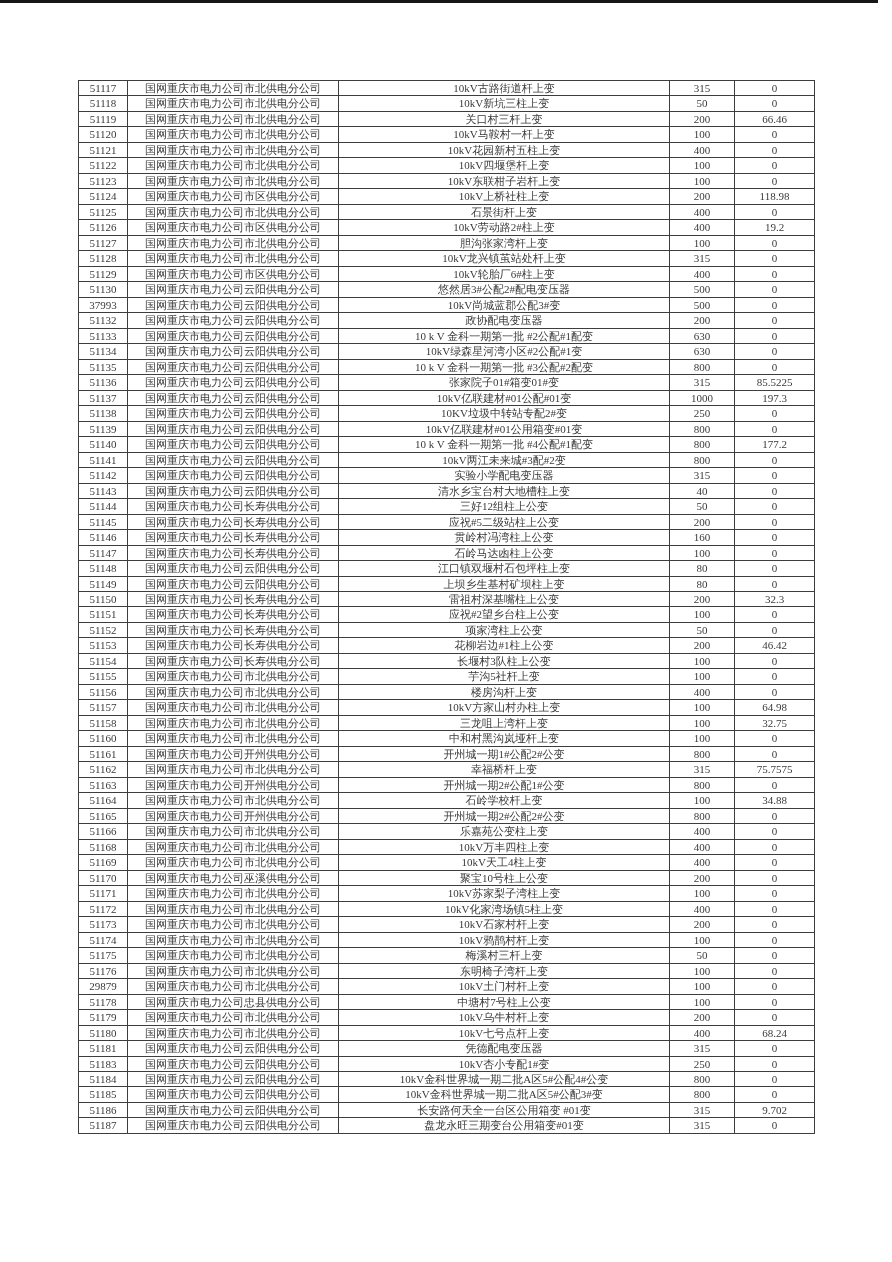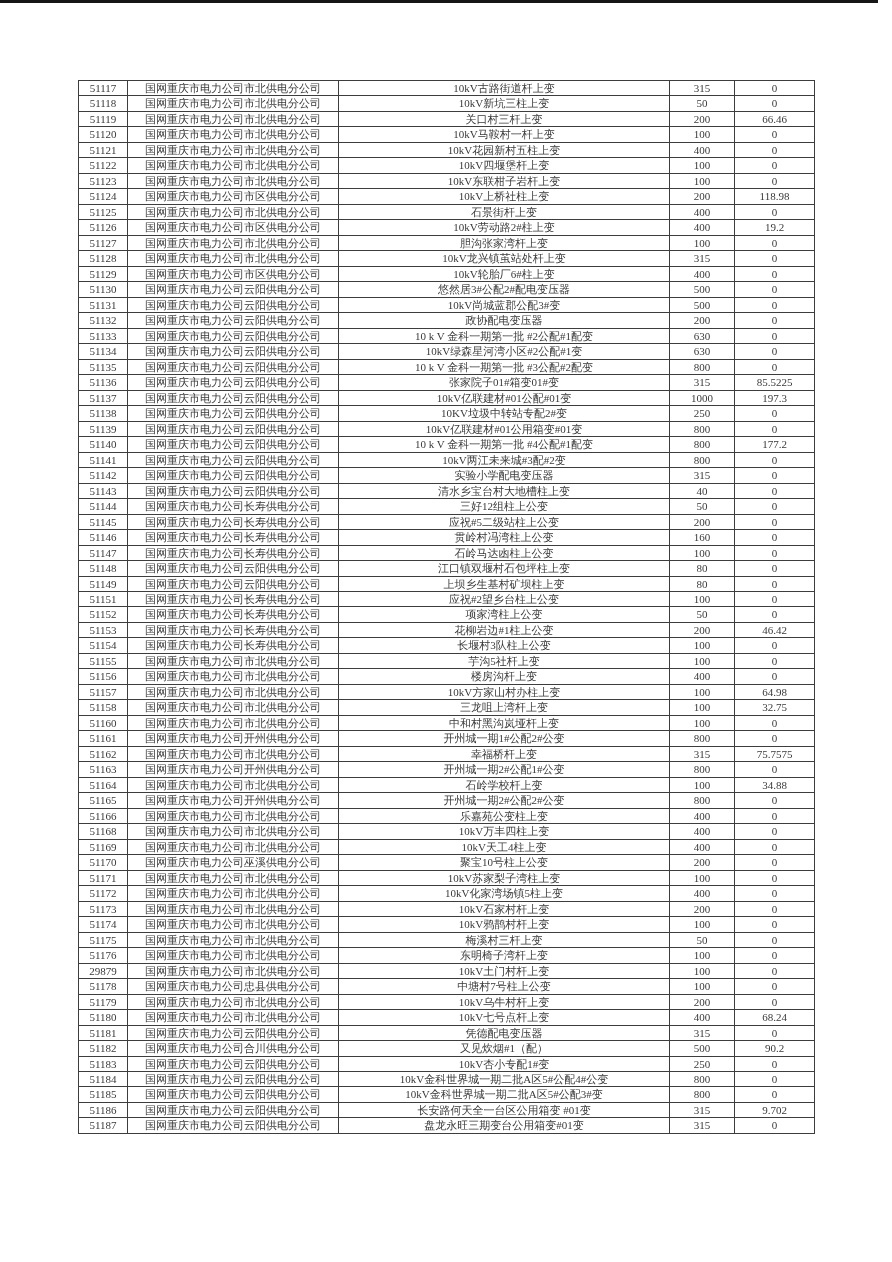--- a/index.html
+++ b/index.html
@@ -153,21 +153,21 @@
         <td>0</td>
       </tr>
       <tr>
         <td>51130</td>
         <td>国网重庆市电力公司云阳供电分公司</td>
         <td>悠然居3#公配2#配电变压器</td>
         <td>500</td>
         <td>0</td>
       </tr>
       <tr>
-        <td>51131</td>
+        <td>37993</td>
         <td>国网重庆市电力公司云阳供电分公司</td>
         <td>10kV尚城蓝郡公配3#变</td>
         <td>500</td>
         <td>0</td>
       </tr>
       <tr>
         <td>51132</td>
         <td>国网重庆市电力公司云阳供电分公司</td>
         <td>政协配电变压器</td>
         <td>200</td>
@@ -286,20 +286,27 @@
         <td>0</td>
       </tr>
       <tr>
         <td>51149</td>
         <td>国网重庆市电力公司云阳供电分公司</td>
         <td>上坝乡生基村矿坝柱上变</td>
         <td>80</td>
         <td>0</td>
       </tr>
       <tr>
+        <td>51150</td>
+        <td>国网重庆市电力公司长寿供电分公司</td>
+        <td>雷祖村深基嘴柱上公变</td>
+        <td>200</td>
+        <td>32.3</td>
+      </tr>
+      <tr>
         <td>51151</td>
         <td>国网重庆市电力公司长寿供电分公司</td>
         <td>应祝#2望乡台柱上公变</td>
         <td>100</td>
         <td>0</td>
       </tr>
       <tr>
         <td>51152</td>
         <td>国网重庆市电力公司长寿供电分公司</td>
         <td>项家湾柱上公变</td>
@@ -487,27 +494,20 @@
         <td>10kV七号点杆上变</td>
         <td>400</td>
         <td>68.24</td>
       </tr>
       <tr>
         <td>51181</td>
         <td>国网重庆市电力公司云阳供电分公司</td>
         <td>凭德配电变压器</td>
         <td>315</td>
         <td>0</td>
-      </tr>
-      <tr>
-        <td>51182</td>
-        <td>国网重庆市电力公司合川供电分公司</td>
-        <td>又见炊烟#1（配）</td>
-        <td>500</td>
-        <td>90.2</td>
       </tr>
       <tr>
         <td>51183</td>
         <td>国网重庆市电力公司云阳供电分公司</td>
         <td>10kV杏小专配1#变</td>
         <td>250</td>
         <td>0</td>
       </tr>
       <tr>
         <td>51184</td>

